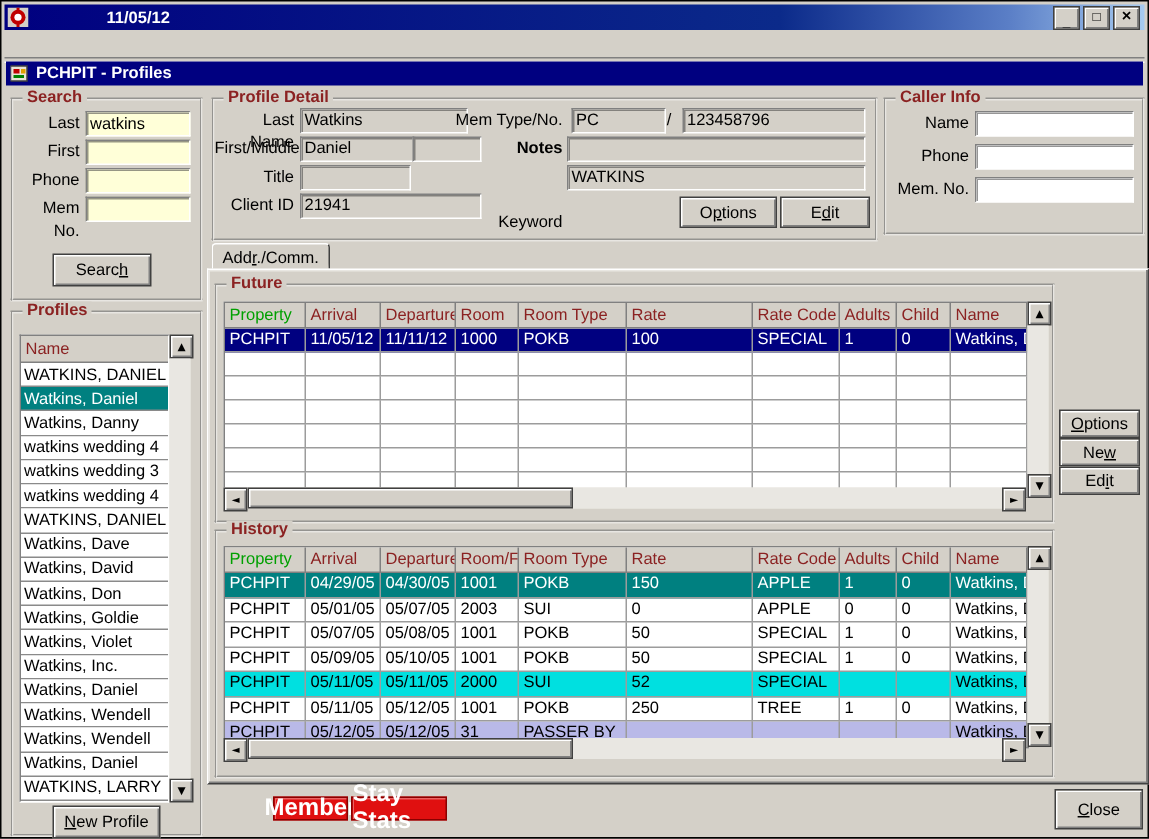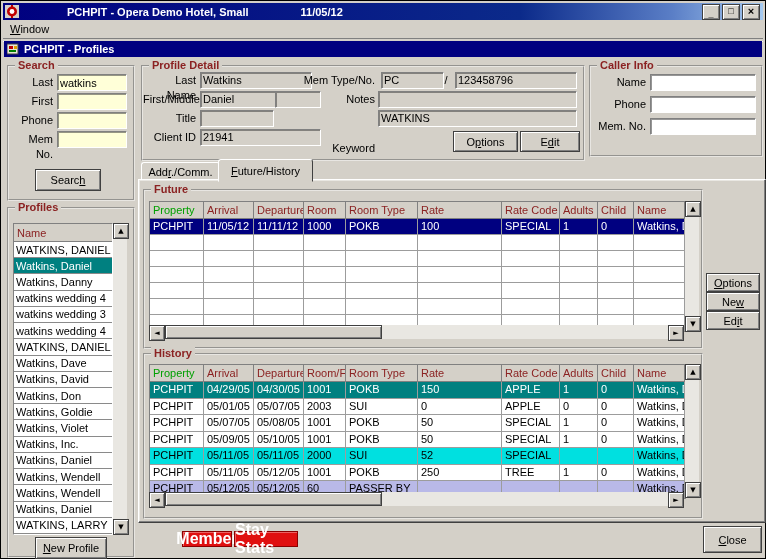--- a/index.html
+++ b/index.html
@@ -93,31 +93,27 @@
 <div id="window">
 
   <div class="titlebar">
     <svg width="14" height="13" viewBox="0 0 14 13" style="margin-left:2px;flex:none;">
       <rect x="0" y="0" width="14" height="13" fill="#d4d0c8"></rect>
       <circle cx="7" cy="6.5" r="5" fill="#c00000"></circle>
       <circle cx="7" cy="6.5" r="2.4" fill="#fff"></circle>
       <rect x="6" y="0" width="2" height="3" fill="#c00000"></rect>
       <rect x="6" y="10" width="2" height="3" fill="#c00000"></rect>
     </svg>
-    <span class="tb-sub">PCHPIT - Opera Demo Hotel, Small</span>
     <span class="tb-date">11/05/12</span>
     <span class="tb-spacer"></span>
     <span class="tb-btn" style="align-items:flex-end;">_</span>
     <span class="tb-btn">□</span>
     <span class="tb-btn" style="margin-right:3px;font-size:11px;">×</span>
   </div>
 
-  <div class="menubar">
-    <span><u>W</u>indow</span>
-  </div>
   <div class="menu-sep"></div>
 
   <div class="inner-title">
     <svg width="13" height="12" viewBox="0 0 13 12" style="flex:none;">
       <rect x="0" y="1" width="11" height="10" fill="#e8e4d8" stroke="#404040" stroke-width="1"></rect>
       <rect x="2" y="3" width="4" height="3" fill="#c00000"></rect>
       <rect x="7" y="3" width="3" height="3" fill="#e0a000"></rect>
       <rect x="2" y="7" width="7" height="2" fill="#008000"></rect>
     </svg>
     <span>PCHPIT - Profiles</span>
@@ -185,21 +181,21 @@
     <div class="field sunken grayfield" style="left:57px;top:43px;width:68px;"></div>
 
     <span class="flabel" style="left:0;top:63px;width:53px;">Client ID</span>
     <div class="field sunken grayfield" style="left:57px;top:62px;width:115px;">21941</div>
 
     <span class="flabel" style="left:160px;top:6px;width:72px;">Mem Type/No.</span>
     <div class="field sunken grayfield" style="left:238px;top:5px;width:57px;">PC</div>
     <span class="flabel" style="left:299px;top:6px;width:8px;text-align:center;">/</span>
     <div class="field sunken grayfield" style="left:312px;top:5px;width:116px;">123458796</div>
 
-    <span class="flabel" style="left:160px;top:25px;width:72px;">Notes</span>
+    <span class="flabel" style="left:160px;top:25px;width:72px;font-weight:bold;">Notes</span>
     <div class="field sunken grayfield" style="left:235px;top:24px;width:193px;"></div>
 
     <span class="flabel" style="left:160px;top:44px;width:72px;margin-top:30px;">Keyword</span>
     <div class="field sunken grayfield" style="left:235px;top:43px;width:193px;">WATKINS</div>
 
     <div class="btn" style="left:310px;top:64px;width:63px;height:19px;">O<u>p</u>tions</div>
     <div class="btn" style="left:377px;top:64px;width:58px;height:19px;">E<u>d</u>it</div>
   </div>
 
   <div class="groupbox" style="left:588px;top:64px;width:170px;height:88px;">
@@ -207,23 +203,20 @@
     <span class="flabel" style="left:0;top:8px;width:55px;">Name</span>
     <input class="field sunken whitefield" style="left: 59px; top: 7px; width: 100px;" value="">
     <span class="flabel" style="left:0;top:30px;width:55px;">Phone</span>
     <input class="field sunken whitefield" style="left: 59px; top: 29px; width: 100px;" value="">
     <span class="flabel" style="left:0;top:52px;width:55px;">Mem. No.</span>
     <input class="field sunken whitefield" style="left: 59px; top: 51px; width: 100px;" value="">
   </div>
 
   <div class="tab" style="left:140px;top:161px;width:77px;height:18px;">
     <span>Add<u>r</u>./Comm.</span>
-  </div>
-  <div class="tab" style="left:217px;top:158px;width:93px;height:21px;border-bottom-color:#d4d0c8;z-index:2;">
-    <span><u>F</u>uture/History</span>
   </div>
   <div class="tabpanel" style="left:137px;top:178px;width:626px;height:342px;"></div>
 
   <div class="groupbox" style="left:142px;top:188px;width:556px;height:156px;">
     <div class="gb-title">Future</div>
     <div class="tgrid future-grid" id="future-table" style="left:4px;top:10px;width:535px;">
       <div class="tgrid-head">
           <div class="tcell prop">Property</div>
           <div class="tcell">Arrival</div>
           <div class="tcell">Departure</div>
@@ -425,21 +418,21 @@
             <div class="tcell num">250</div>
             <div class="tcell">TREE</div>
             <div class="tcell num">1</div>
             <div class="tcell num">0</div>
             <div class="tcell">Watkins, Da</div>
           </div>
           <div class="trow row-lavender">
             <div class="tcell">PCHPIT</div>
             <div class="tcell">05/12/05</div>
             <div class="tcell">05/12/05</div>
-            <div class="tcell">60</div>
+            <div class="tcell">31</div>
             <div class="tcell">PASSER BY</div>
             <div class="tcell num"></div>
             <div class="tcell"></div>
             <div class="tcell num"></div>
             <div class="tcell num"></div>
             <div class="tcell">Watkins, Da</div>
           </div>
         </div>
     </div>
     <div class="vsb" style="position:absolute;left:540px;top:9px;width:14px;height:134px;">

